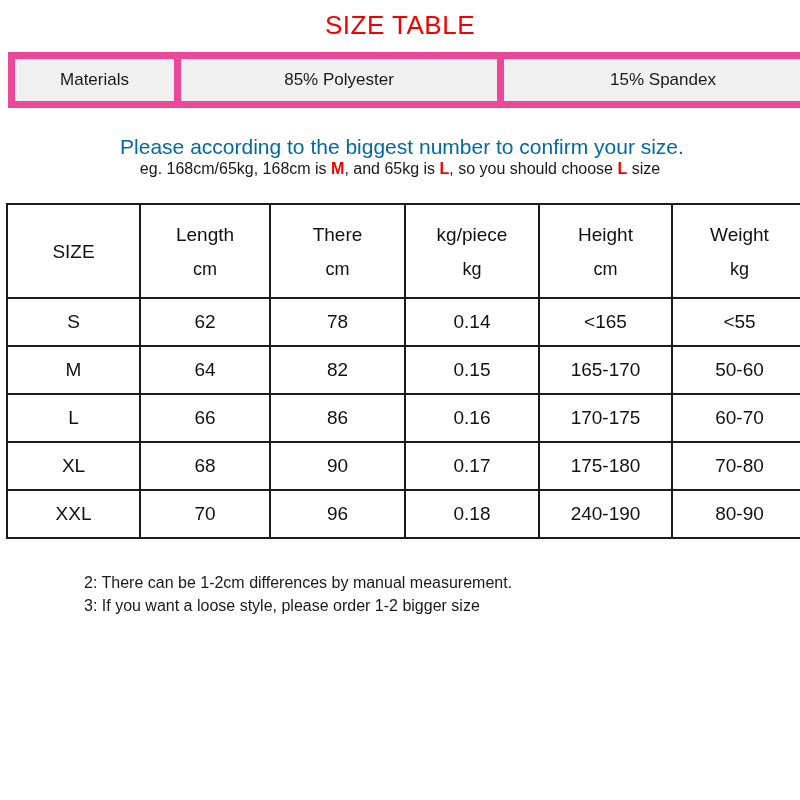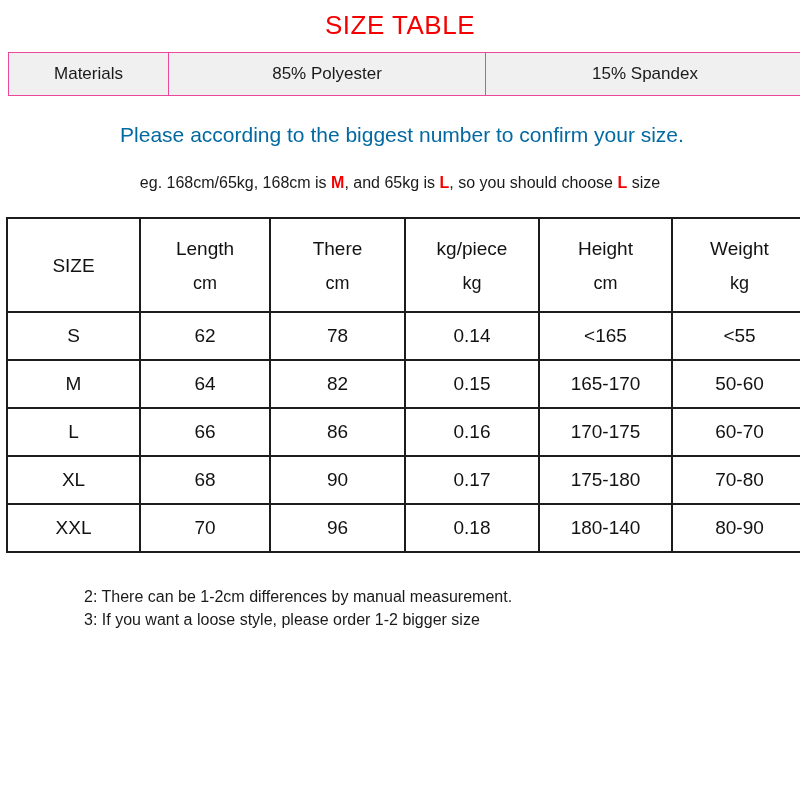--- a/index.html
+++ b/index.html
@@ -32,21 +32,21 @@
   .materials-wrap {
     margin: 12px 6px 0 8px;
   }
   table.materials {
     border-collapse: collapse;
     width: 787px;
     table-layout: fixed;
     background: #f0f0f0;
   }
   table.materials td {
-    border: 1px solid #ec4899;
+    border: 7px solid #ec4899;
     background: #f0f0f0;
     text-align: center;
     vertical-align: middle;
     height: 40px;
     font-size: 17px;
     color: #1a1a1a;
     font-weight: normal;
   }
   .mat-c1 { width: 157px; }
   .mat-c2 { width: 314px; }
@@ -58,21 +58,20 @@
     color: #0369a1;
     font-size: 21px;
     margin-top: 26px;
     line-height: 1.2;
     padding-left: 4px;
   }
   .example {
     text-align: center;
     color: #1a1a1a;
     font-size: 16px;
-    margin-top: 26px;
     line-height: 1.2;
   }
   .example .hl {
     color: #f40000;
     font-weight: bold;
   }
 
   
   .size-wrap {
     margin: 25px 0 0 6px;
@@ -231,21 +230,21 @@
         <td>90</td>
         <td>0.17</td>
         <td>175-180</td>
         <td>70-80</td>
       </tr>
       <tr>
         <td>XXL</td>
         <td>70</td>
         <td>96</td>
         <td>0.18</td>
-        <td>180-140</td>
+        <td>240-190</td>
         <td>80-90</td>
       </tr>
     </tbody>
   </table>
 
 </div>
 
 <div class="tips">
   <ul>
     <li>2: There can be 1-2cm differences by manual measurement.</li>

